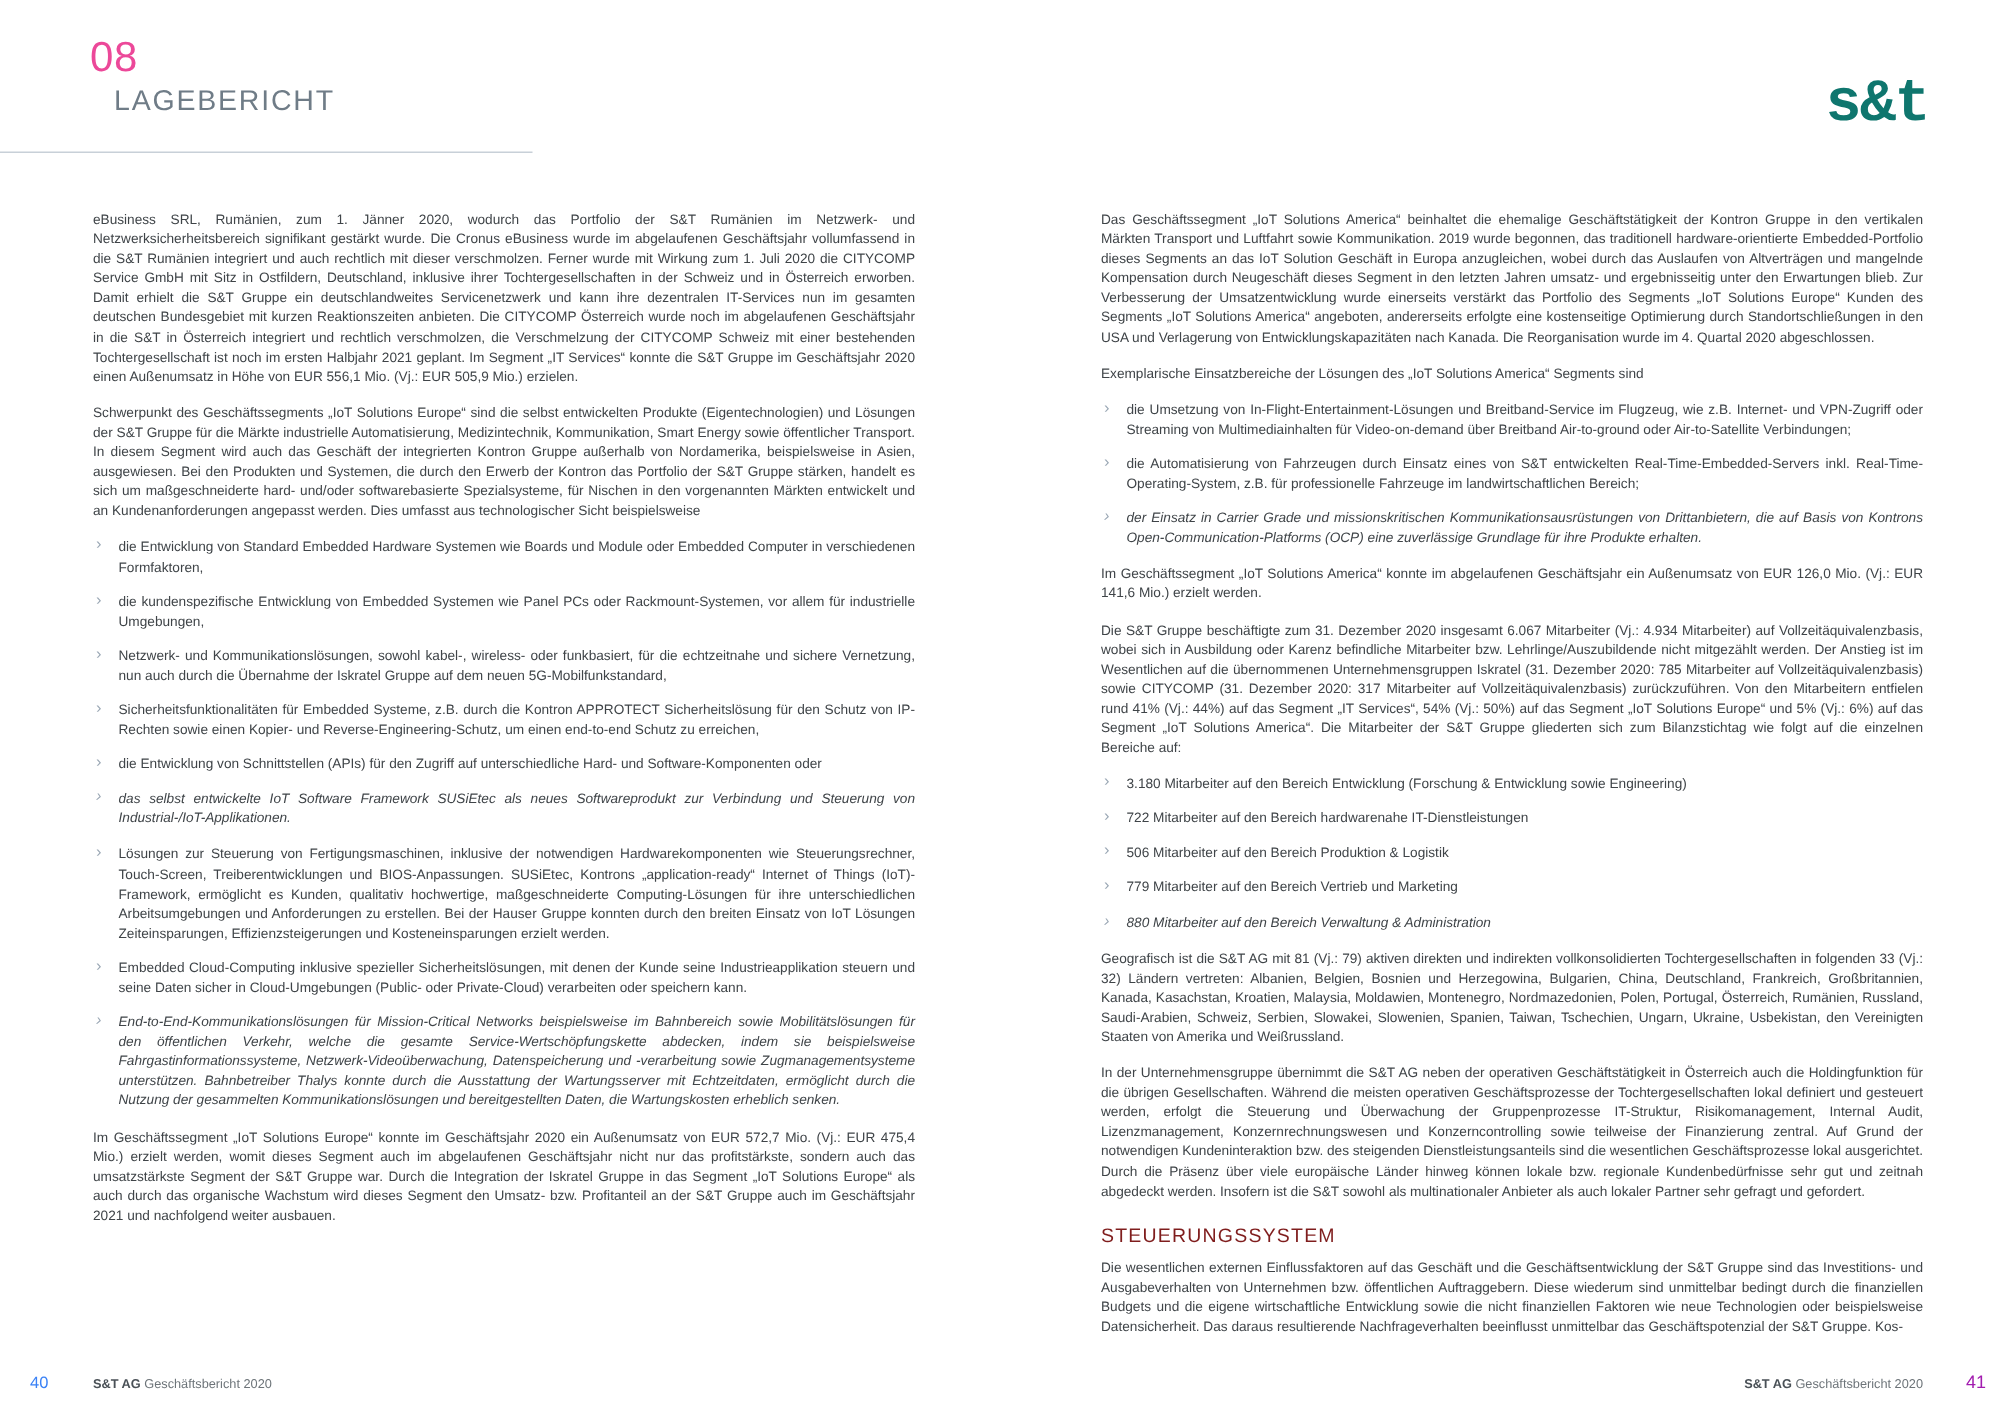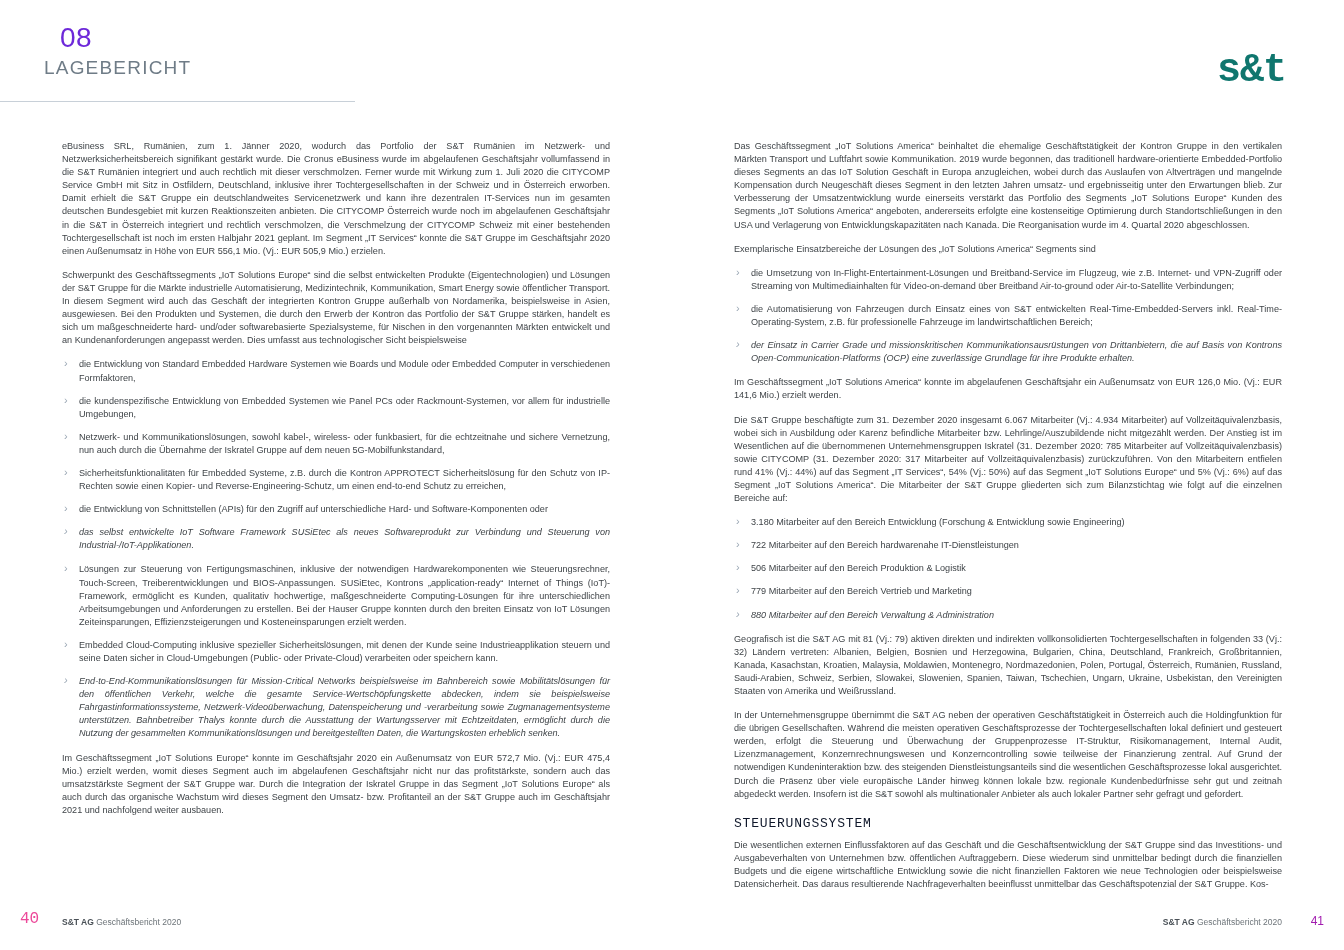--- a/index.html
+++ b/index.html
@@ -29,26 +29,26 @@
     left: 0;
     width: 1344px;
     height: 110px;
   }
   .chapter-number {
     position: absolute;
     left: 60px;
     top: 22px;
     font-size: 28px;
     font-weight: 400;
-    color: #6d28d9;
+    color: #ec4899;
     letter-spacing: 0.5px;
   }
   .chapter-title {
     position: absolute;
-    left: 44px;
+    left: 76px;
     top: 57px;
     font-size: 19px;
     font-weight: 400;
     color: #6f7c87;
     letter-spacing: 1.2px;
   }
   .header-rule {
     position: absolute;
     left: 0px;
     top: 101px;
@@ -106,41 +106,39 @@
     color: #9aa7b4;
     font-size: 11px;
     line-height: 13px;
   }
 
   h2.section-head {
     margin: 16px 0 9px 0;
     font-size: 13px;
     font-weight: 400;
     letter-spacing: 0.8px;
-    color: #0f172a;
-    font-family: Liberation Mono, monospace;
+    color: #7f1d1d;
   }
 
   
   .footer {
     position: absolute;
     bottom: 0;
     left: 0;
     width: 1344px;
     height: 44px;
     font-size: 8.5px;
     color: #6d7479;
   }
   .footer .pg-left-num {
     position: absolute;
     left: 20px;
     bottom: 22px;
-    font-size: 16px;
-    color: #ec4899;
-    font-family: Liberation Mono, monospace;
+    font-size: 11px;
+    color: #3b82f6;
   }
   .footer .pg-left-txt {
     position: absolute;
     left: 62px;
     bottom: 23px;
   }
   .footer .pg-right-txt {
     position: absolute;
     right: 62px;
     bottom: 23px;

